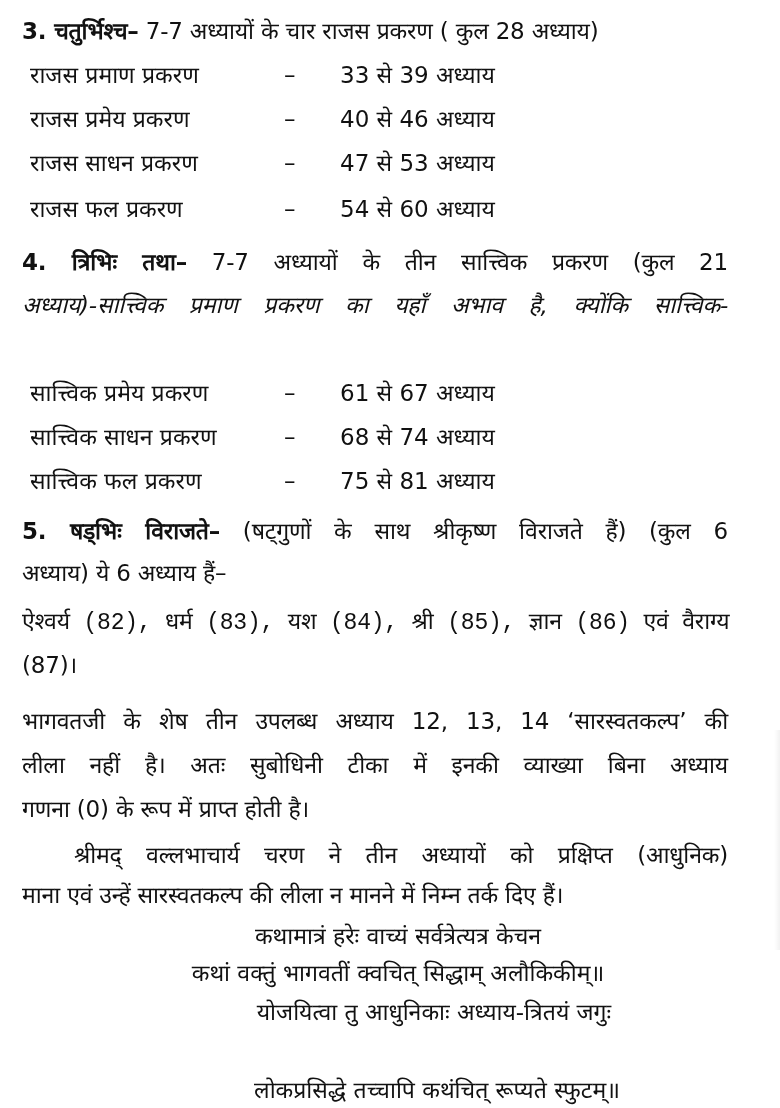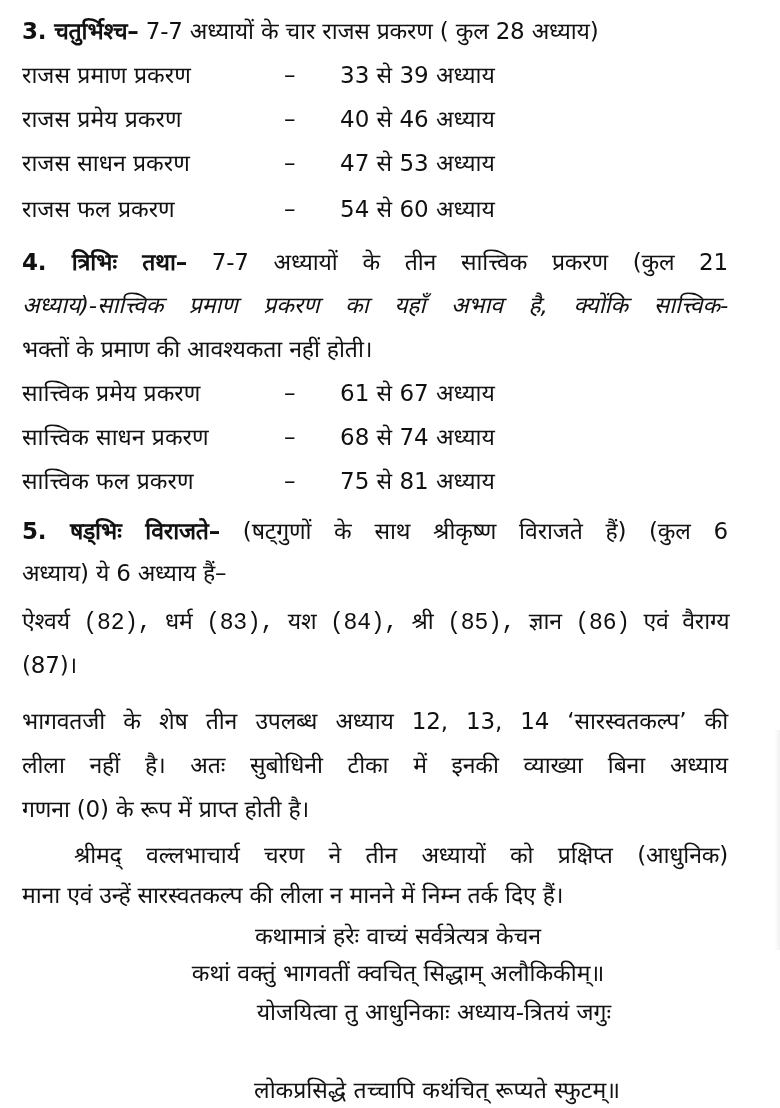--- a/index.html
+++ b/index.html
@@ -46,21 +46,21 @@
     .heading {
       font-weight: bold;
     }
     .row {
       position: absolute;
       left: 22px;
       font-size: 23px;
       line-height: 30px;
       white-space: nowrap;
     }
-    .row .name { position: absolute; left: 0; top: 0; }
+    .row .name { position: absolute; left: 8px; top: 0; }
     .row .dash { position: absolute; left: 262px; top: 0; }
     .row .range { position: absolute; left: 318px; top: 0; }
     .verse {
       position: absolute;
       left: 8px;
       width: 780px;
       text-align: center;
       font-weight: normal;
       font-size: 23px;
       line-height: 30px;
@@ -97,21 +97,20 @@
   <div class="row" style="top:194px;">
     <span class="name">राजस फल प्रकरण</span>
     <span class="dash">–</span>
     <span class="range">54 से 60 अध्याय</span>
   </div>
 
   <div class="line justify" style="top:247px;">
     <span class="heading">4. त्रिभिः तथा–</span><span> 7-7 अध्यायों के तीन सात्त्विक प्रकरण (कुल 21</span>
   </div>
   <div class="line justify" style="top:290px;font-style:italic;">अध्याय)-सात्त्विक प्रमाण प्रकरण का यहाँ अभाव है, क्योंकि सात्त्विक-</div>
-  <div class="line" style="top:334px;">भक्तों के प्रमाण की आवश्यकता नहीं होती।</div>
 
   <div class="row" style="top:378px;">
     <span class="name">सात्त्विक प्रमेय प्रकरण</span>
     <span class="dash">–</span>
     <span class="range">61 से 67 अध्याय</span>
   </div>
   <div class="row" style="top:422px;">
     <span class="name">सात्त्विक साधन प्रकरण</span>
     <span class="dash">–</span>
     <span class="range">68 से 74 अध्याय</span>

